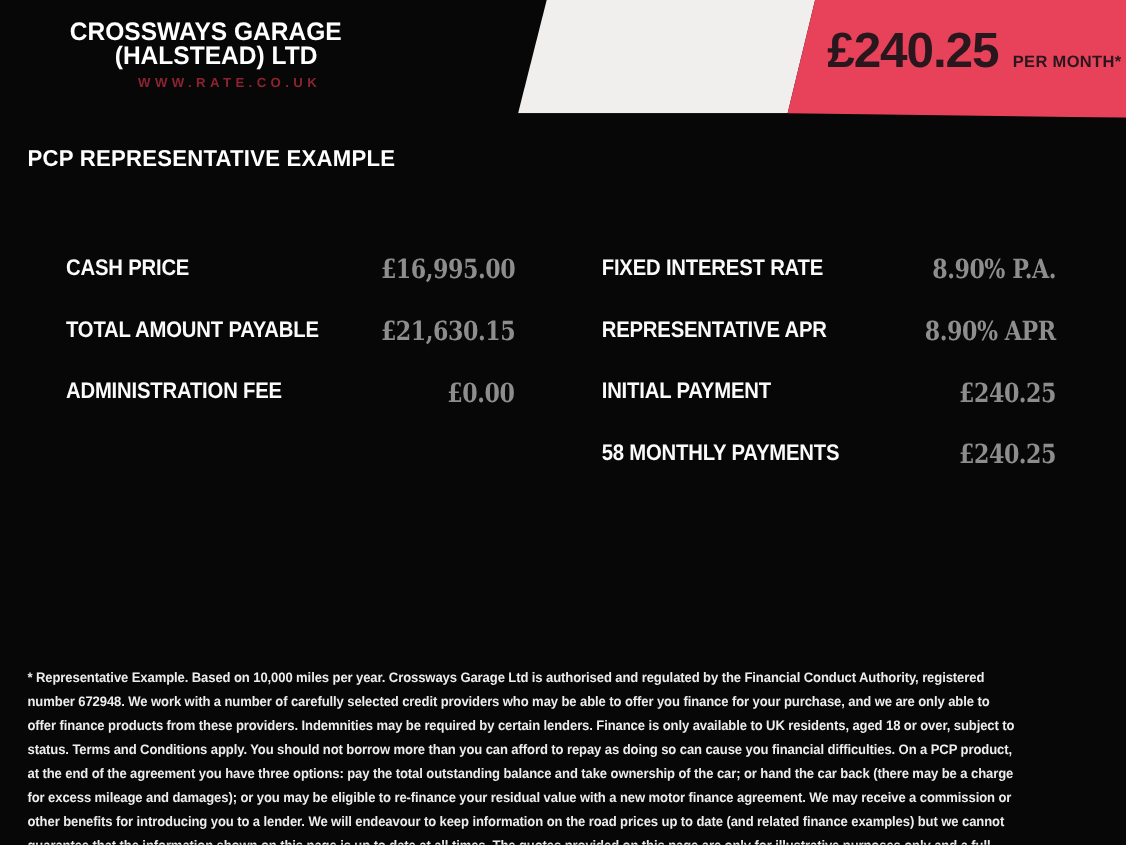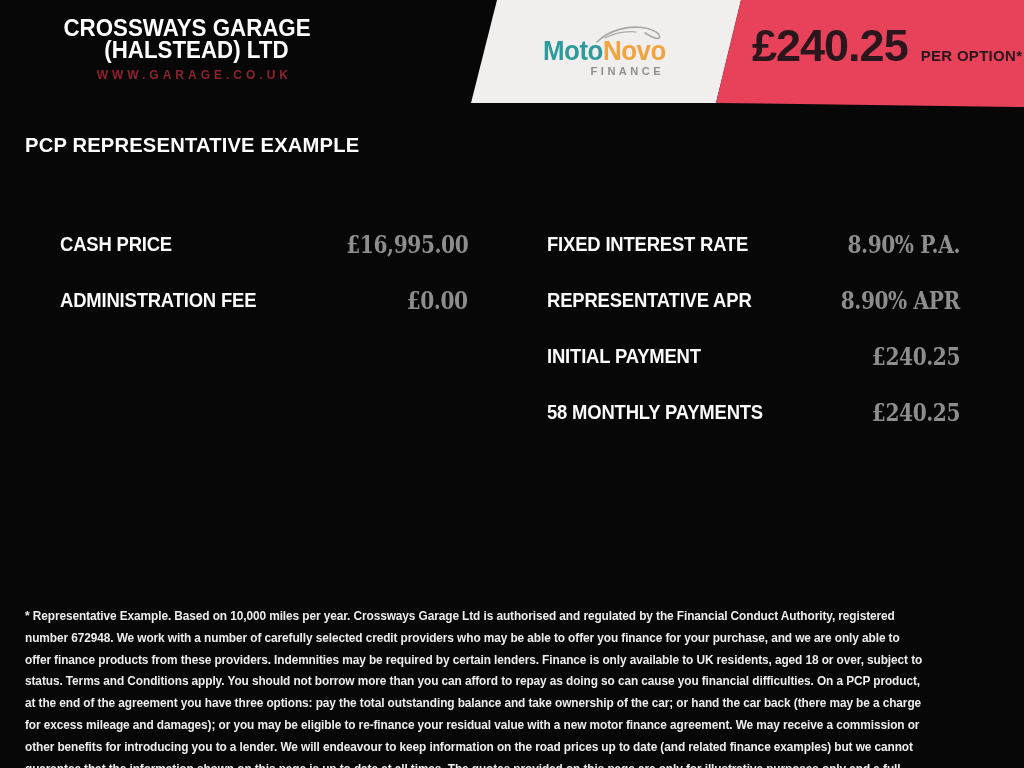--- a/index.html
+++ b/index.html
@@ -55,45 +55,41 @@
 
 <div class="page">
 
   <div class="header">
     <div class="panel-white"></div>
     <div class="panel-red"></div>
 
     <div class="dealer-logo">
       <div class="dealer-name">CROSSWAYS GARAGE</div>
       <div class="dealer-name">(HALSTEAD) LTD</div>
-      <div class="dealer-website">WWW.GARAGE.CO.UK</div>
+      <div class="dealer-website">WWW.RATE.CO.UK</div>
     </div>
 
-    <div class="motonovo">
-      <svg class="mn-swoosh" width="72" height="22" viewBox="0 0 72 22">
-        <path d="M2 19 C 14 7, 34 2, 50 5 C 60 7, 67 12, 64 15 C 61 17, 55 13, 50 10" fill="none" stroke="#a9a9a9" stroke-width="1.6" stroke-linecap="round"></path>
-        <path d="M10 15 C 20 10, 32 8, 41 9" fill="none" stroke="#a9a9a9" stroke-width="1.2" stroke-linecap="round"></path>
-      </svg>
-      <div class="mn-name"><span class="mn-teal">Moto</span><span class="mn-orange">Novo</span></div>
-      <div class="mn-finance">FINANCE</div>
-    </div>
 
     <div class="price">
-      <span class="price-amount">£240.25</span><span class="price-period">PER OPTION*</span>
+      <span class="price-amount">£240.25</span><span class="price-period">PER MONTH*</span>
     </div>
   </div>
 
   <h1 class="page-title">PCP REPRESENTATIVE EXAMPLE</h1>
 
   <div class="fin-table">
 
     <div class="fin-col fin-col-left">
       <div class="fin-row">
         <span class="fin-label">CASH PRICE</span>
         <span class="fin-value">£16,995.00</span>
+      </div>
+      <div class="fin-row">
+        <span class="fin-label">TOTAL AMOUNT PAYABLE</span>
+        <span class="fin-value">£21,630.15</span>
       </div>
       <div class="fin-row">
         <span class="fin-label">ADMINISTRATION FEE</span>
         <span class="fin-value">£0.00</span>
       </div>
     </div>
 
     <div class="fin-col fin-col-right">
       <div class="fin-row">
         <span class="fin-label">FIXED INTEREST RATE</span>

